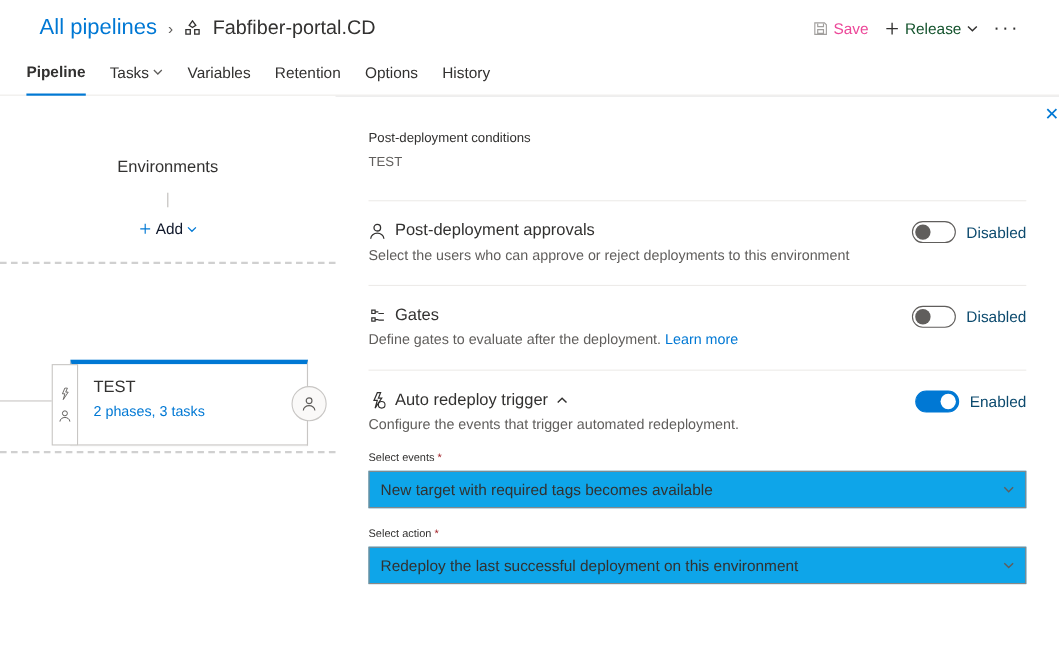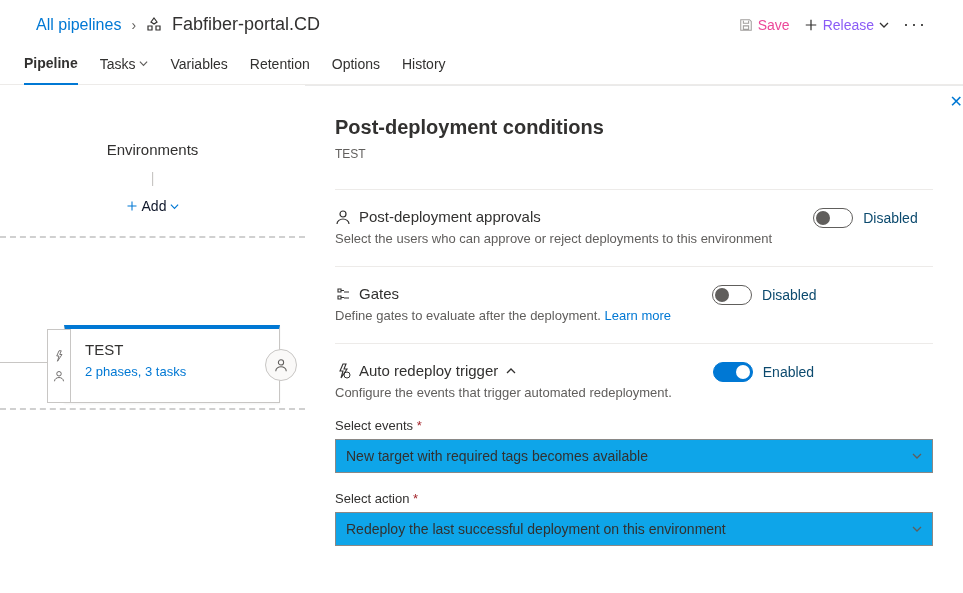--- a/index.html
+++ b/index.html
@@ -20,33 +20,33 @@
   display: flex;
   align-items: center;
   justify-content: space-between;
   padding: 14px 36px 10px 36px;
 }
 .breadcrumb {
   display: flex;
   align-items: center;
   gap: 10px;
 }
-.breadcrumb .all-link { color: #0078d4; font-size: 16px; }
+.breadcrumb .all-link { color: #0078d4; font-size: 20px; }
 .breadcrumb .chev { color: #605e5c; }
 .breadcrumb .pipe-icon { color: #323130; display: inline-flex; }
 .breadcrumb .pipe-name { font-size: 18px; color: #323130; }
 .toolbar {
   display: flex;
   align-items: center;
   gap: 14px;
   color: #a19f9d;
 }
 .toolbar .tbtn { display: flex; align-items: center; gap: 5px; cursor: pointer; font-size: 14px; }
 .toolbar .tbtn.save { color: #ec4899; }
-.toolbar .tbtn.release { color: #8b5cf6; }
+.toolbar .tbtn.release { color: #14532d; }
 .toolbar .more { font-size: 18px; letter-spacing: 2px; color: #323130; }
 
 
 .tabs {
   display: flex;
   gap: 22px;
   padding: 0 24px;
   border-bottom: 1px solid #edebe9;
 }
 .tabs .tab {
@@ -146,30 +146,31 @@
   position: relative;
 }
 .panel .close {
   position: absolute;
   top: 6px;
   right: 0px;
   color: #0078d4;
   font-size: 16px;
   cursor: pointer;
 }
-.panel h2 { font-size: 20px; font-weight: 700; margin-bottom: 8px; }
+.panel h2 { font-size: 12px; font-weight: 400; margin-bottom: 8px; }
 .panel .subtitle { font-size: 12px; color:#605e5c; margin-bottom: 28px; }
 
 .section {
   border-top: 1px solid #edebe9;
   padding: 18px 0 20px 0;
 }
 .section:first-of-type { border-top: none; padding-top: 0; }
 .section-head {
   display: flex;
+  justify-content: space-between;
   align-items: flex-start;
   gap: 41px;
 }
 .section-title { display:flex; align-items:center; gap:8px; font-size:15px; }
 .section-desc { font-size: 13px; color:#605e5c; margin-top: 6px; }
 .section-desc a { color:#0078d4; }
 
 .toggle-wrap { display:flex; align-items:center; gap:10px; }
 .toggle {
   width: 40px; height: 20px; border-radius: 10px;
@@ -181,21 +182,21 @@
 .toggle .knob {
   position: absolute; top: 2px; left: 2px;
   width: 14px; height: 14px; border-radius: 50%;
   background: #605e5c;
 }
 .toggle.on { background:#0078d4; border-color:#0078d4; }
 .toggle.on .knob { background:#fff; left: auto; right: 2px; }
 .toggle-label { font-size: 14px; color:#0c4a6e; }
 
 .field { margin-top: 18px; }
-.field-label { font-size: 13px; color:#323130; margin-bottom: 6px; }
+.field-label { font-size: 10px; color:#323130; margin-bottom: 6px; }
 .req { color:#a4262c; }
 .select {
   width: 100%;
   border: 1px solid #8a8886;
   padding: 8px 10px;
   font-size: 14px;
   display: flex; justify-content: space-between; align-items:center;
   cursor: pointer;
   background:#0ea5e9;
 }

